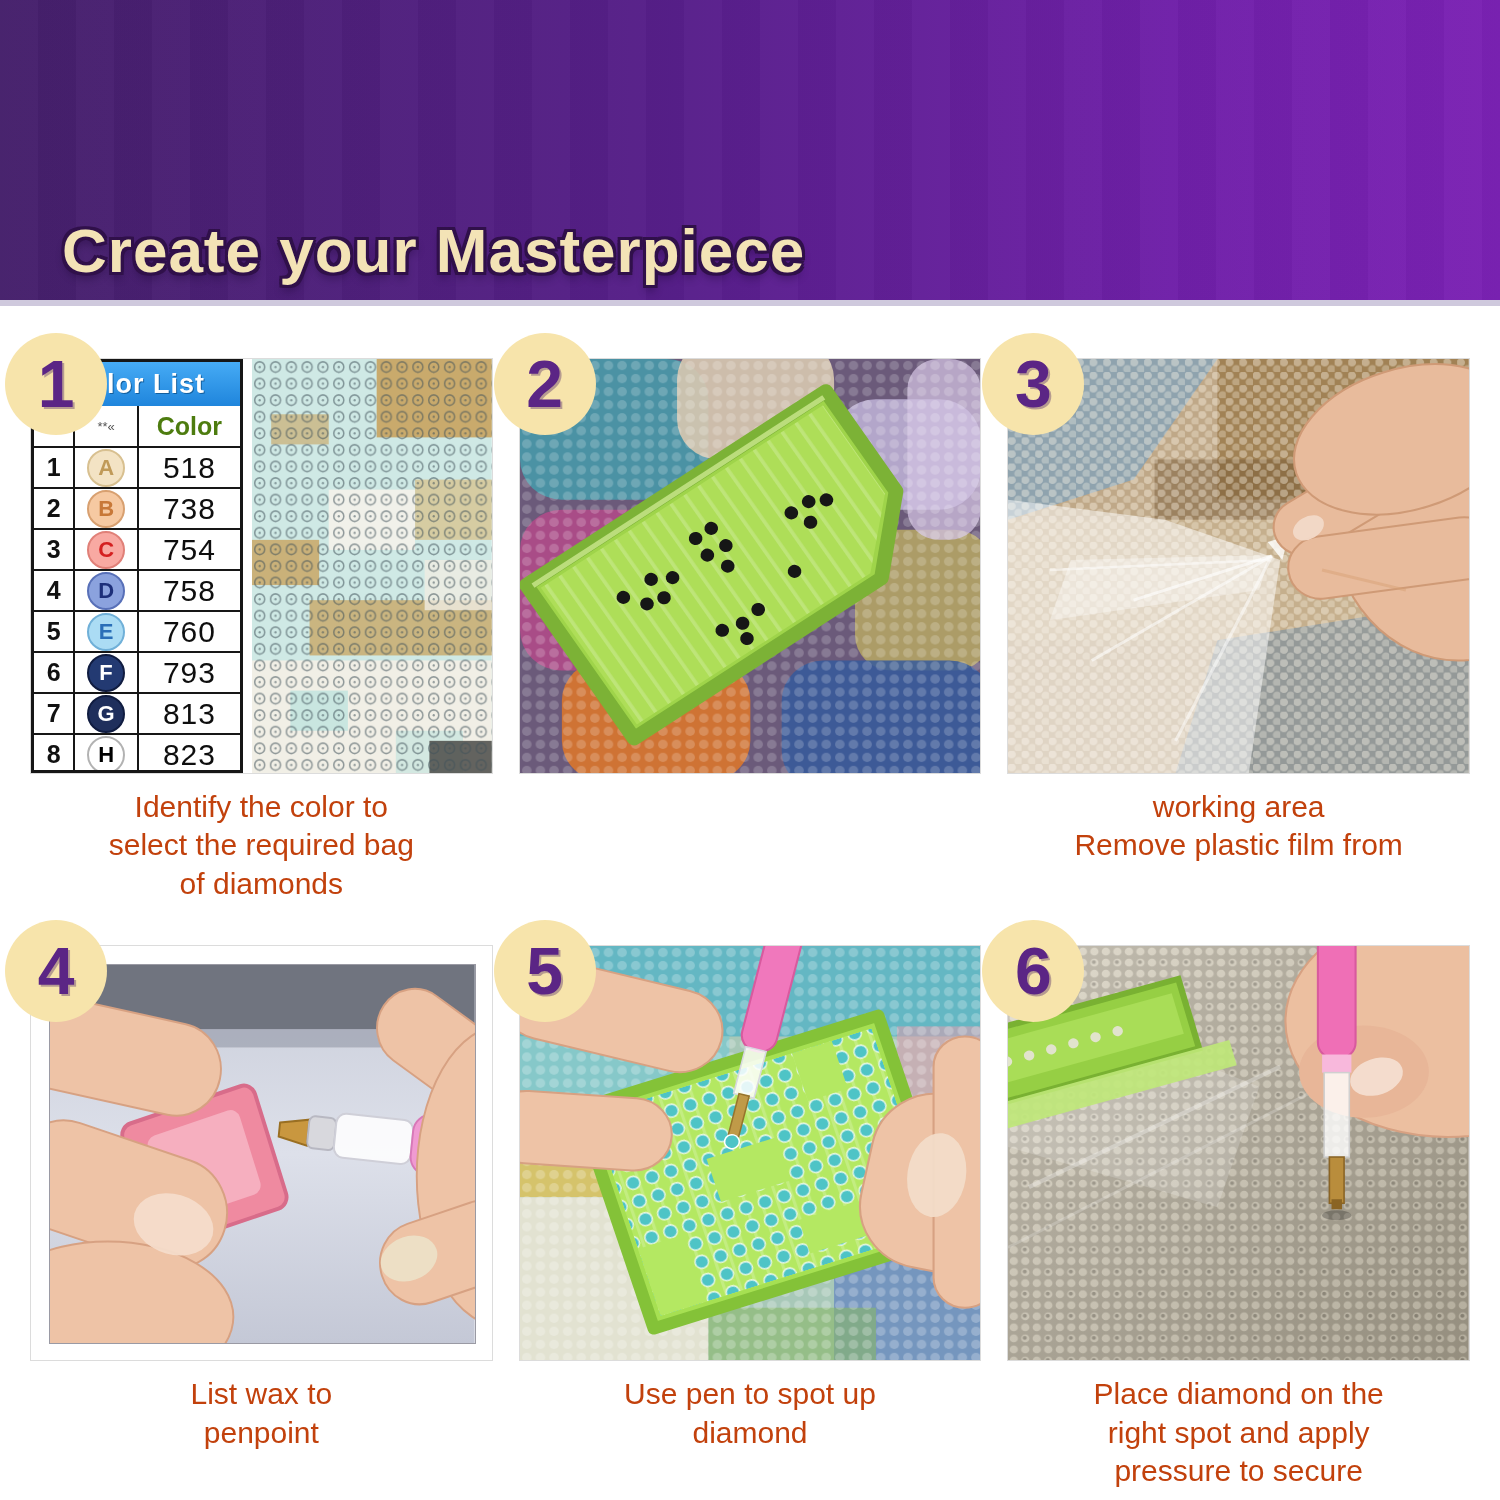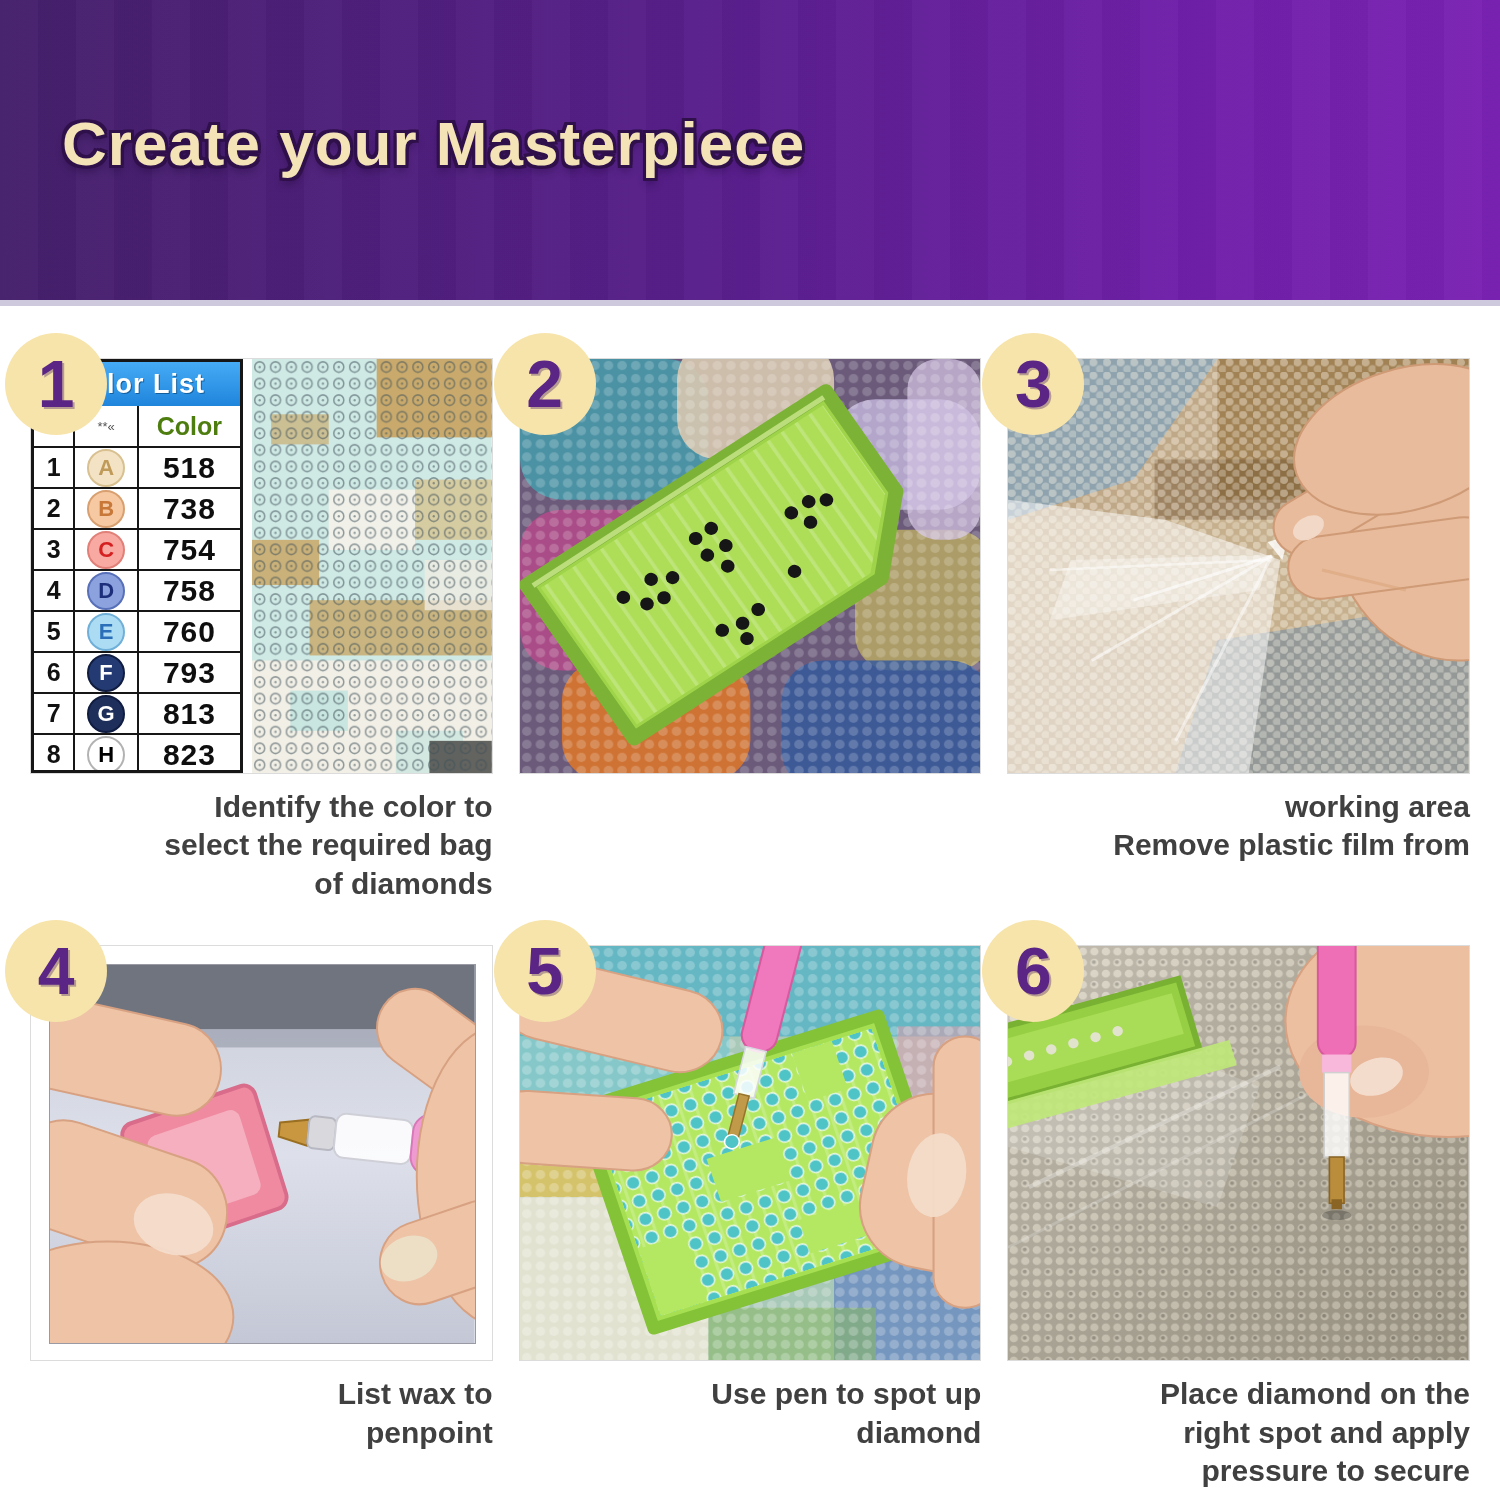--- a/index.html
+++ b/index.html
@@ -4,60 +4,60 @@
 <style>
   html,body{margin:0;padding:0;}
   body{width:1500px;height:1500px;background:#ffffff;overflow:hidden;
        font-family:"Liberation Sans",sans-serif;}
 
   
   .banner{height:300px;border-bottom:6px solid #cfc9dd;
     background:
       repeating-linear-gradient(90deg, rgba(255,255,255,.02) 0 38px, rgba(0,0,0,.025) 38px 76px),
       linear-gradient(90deg,#45206b 0%,#571f8a 45%,#6f20a8 78%,#7b22b4 100%);
-    display:flex;align-items:center;}
+    display:flex;align-items:flex-end;}
   .title{margin:0 0 14px 62px;font-size:62px;font-weight:700;color:#f3e3b6;letter-spacing:1px;
     text-shadow:-3px -3px 0 #30104a,3px -3px 0 #30104a,-3px 3px 0 #30104a,3px 3px 0 #30104a,
                 0 -3px 0 #30104a,0 3px 0 #30104a,-3px 0 0 #30104a,3px 0 0 #30104a,0 6px 8px rgba(20,0,40,.4);}
 
   
   .grid{display:grid;grid-template-columns:repeat(3,1fr);column-gap:26px;row-gap:42px;
         padding:52px 30px 0;}
   figure.step{margin:0;position:relative;}
   .photo{position:relative;height:414px;border:1px solid #dcdcdc;background:#fff;}
   .photo.inset{padding:18px;height:378px;}
   .photo.inset svg{border:1px solid #9a9aa4;}
   .photo svg{display:block;width:100%;height:100%;}
 
   .badge{position:absolute;top:-26px;left:-26px;width:102px;height:102px;border-radius:50%;
     background:#f7e4ab;display:flex;align-items:center;justify-content:center;z-index:5;}
   .badge-num{font-size:66px;font-weight:700;color:#5b2585;
     text-shadow:2px 2px 0 rgba(59,19,94,.35);}
 
-  .caption{margin-top:14px;text-align:right;font-weight:700;font-size:30px;line-height:1.28;
-    color:#404040;}
+  .caption{margin-top:14px;text-align:center;font-weight:400;font-size:30px;line-height:1.28;
+    color:#c2410c;}
   .caption .cl{min-height:0;}
 
   
   .colorchart{display:flex;height:100%;background:#fff;}
   .clist{width:46%;height:100%;border:3px solid #161616;box-sizing:border-box;background:#fff;
     display:flex;flex-direction:column;overflow:hidden;margin-right:9px;}
   .clist-head{flex:0 0 44px;background:linear-gradient(#46abf5,#1f85dc);color:#fff;font-size:27px;
     font-weight:700;display:flex;align-items:center;justify-content:center;letter-spacing:1px;
     text-shadow:1px 1px 0 #135f9e;}
   .clist-sub{display:grid;grid-template-columns:20% 31% 49%;flex:0 0 40px;border-bottom:2px solid #161616;}
   .clist-sub span{display:flex;align-items:center;justify-content:center;border-right:2px solid #161616;}
   .clist-sub span:last-child{border-right:none;}
   .c-sym{font-size:13px;color:#555;}
   .c-col{font-size:25px;font-weight:700;color:#4d7c0f;}
   .crow{display:grid;grid-template-columns:20% 31% 49%;flex:0 0 39px;border-bottom:2px solid #161616;}
   .crow>span{display:flex;align-items:center;justify-content:center;border-right:2px solid #161616;height:100%;}
   .crow>span:last-child{border-right:none;}
   .c-num{font-size:25px;font-weight:700;color:#111;}
-  .c-code{font-size:30px;font-weight:700;color:#0e0e0e;letter-spacing:1px;}
+  .c-code{font-size:30px;font-weight:400;color:#0e0e0e;letter-spacing:1px;}
   .lb{width:34px;height:34px;border-radius:50%;display:flex;align-items:center;justify-content:center;
       font-style:normal;font-weight:700;font-size:22px;border:2px solid rgba(0,0,0,.3);}
   .crow:nth-child(1) .lb{background:#5ec1ef;color:#123f8c;border-color:#2e8ec9;}
   .crow:nth-child(2) .lb{background:#dcb76e;color:#8a5c18;border-color:#b08a38;}
   .crow:nth-child(3) .lb{background:#f3e3c4;color:#c09a58;border-color:#d8c090;}
   .crow:nth-child(4) .lb{background:#f6c9a2;color:#c87838;border-color:#d8a070;}
   .crow:nth-child(5) .lb{background:#f8a9a2;color:#d42020;border-color:#e08078;}
   .crow:nth-child(6) .lb{background:#8ba2de;color:#1d2f7a;border-color:#5870b8;}
   .crow:nth-child(7) .lb{background:#abdcf4;color:#2a6fb8;border-color:#70b0d8;}
   .crow:nth-child(8) .lb{background:#233a72;color:#ffffff;border-color:#101c40;}

